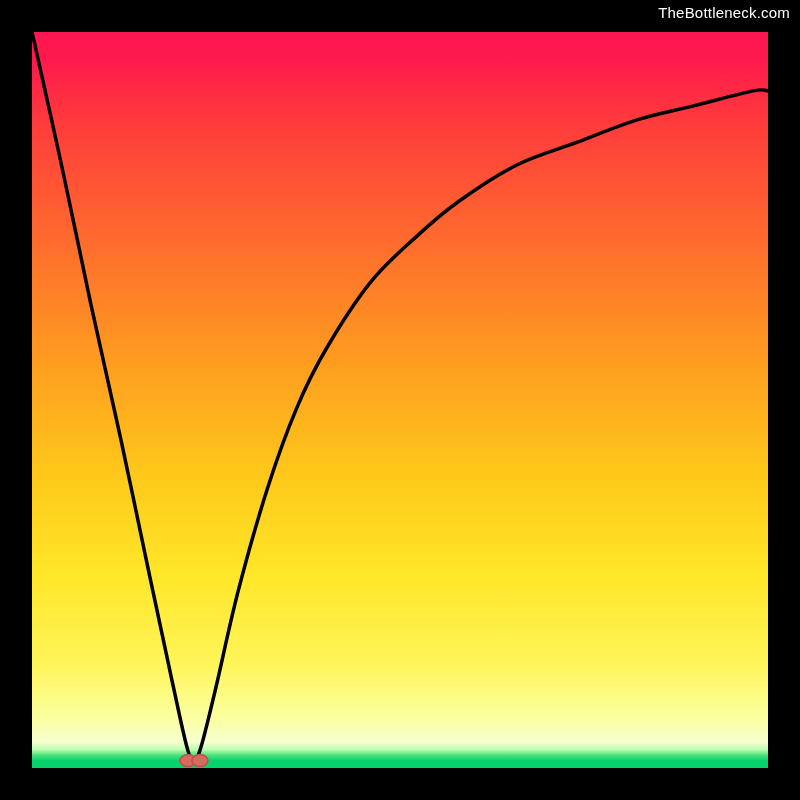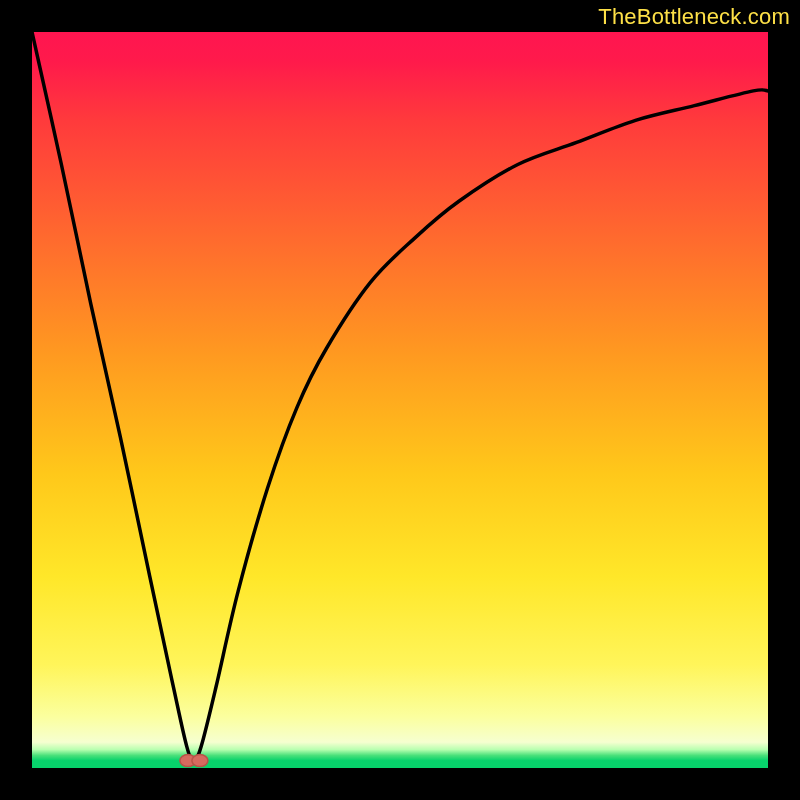--- a/index.html
+++ b/index.html
@@ -62,22 +62,22 @@
   }
   .marker {
     fill: #d66a5f;
     stroke: #b85448;
     stroke-width: 1.5;
   }
   .watermark {
     position: absolute;
     top: 4px;
     right: 10px;
-    color: #fde047;
-    font-size: 22px;
+    color: #ffffff;
+    font-size: 15px;
     font-weight: 400;
     letter-spacing: 0.2px;
     user-select: none;
   }
 </style>
 </head>
 <body>
 
 <div class="frame">
 

